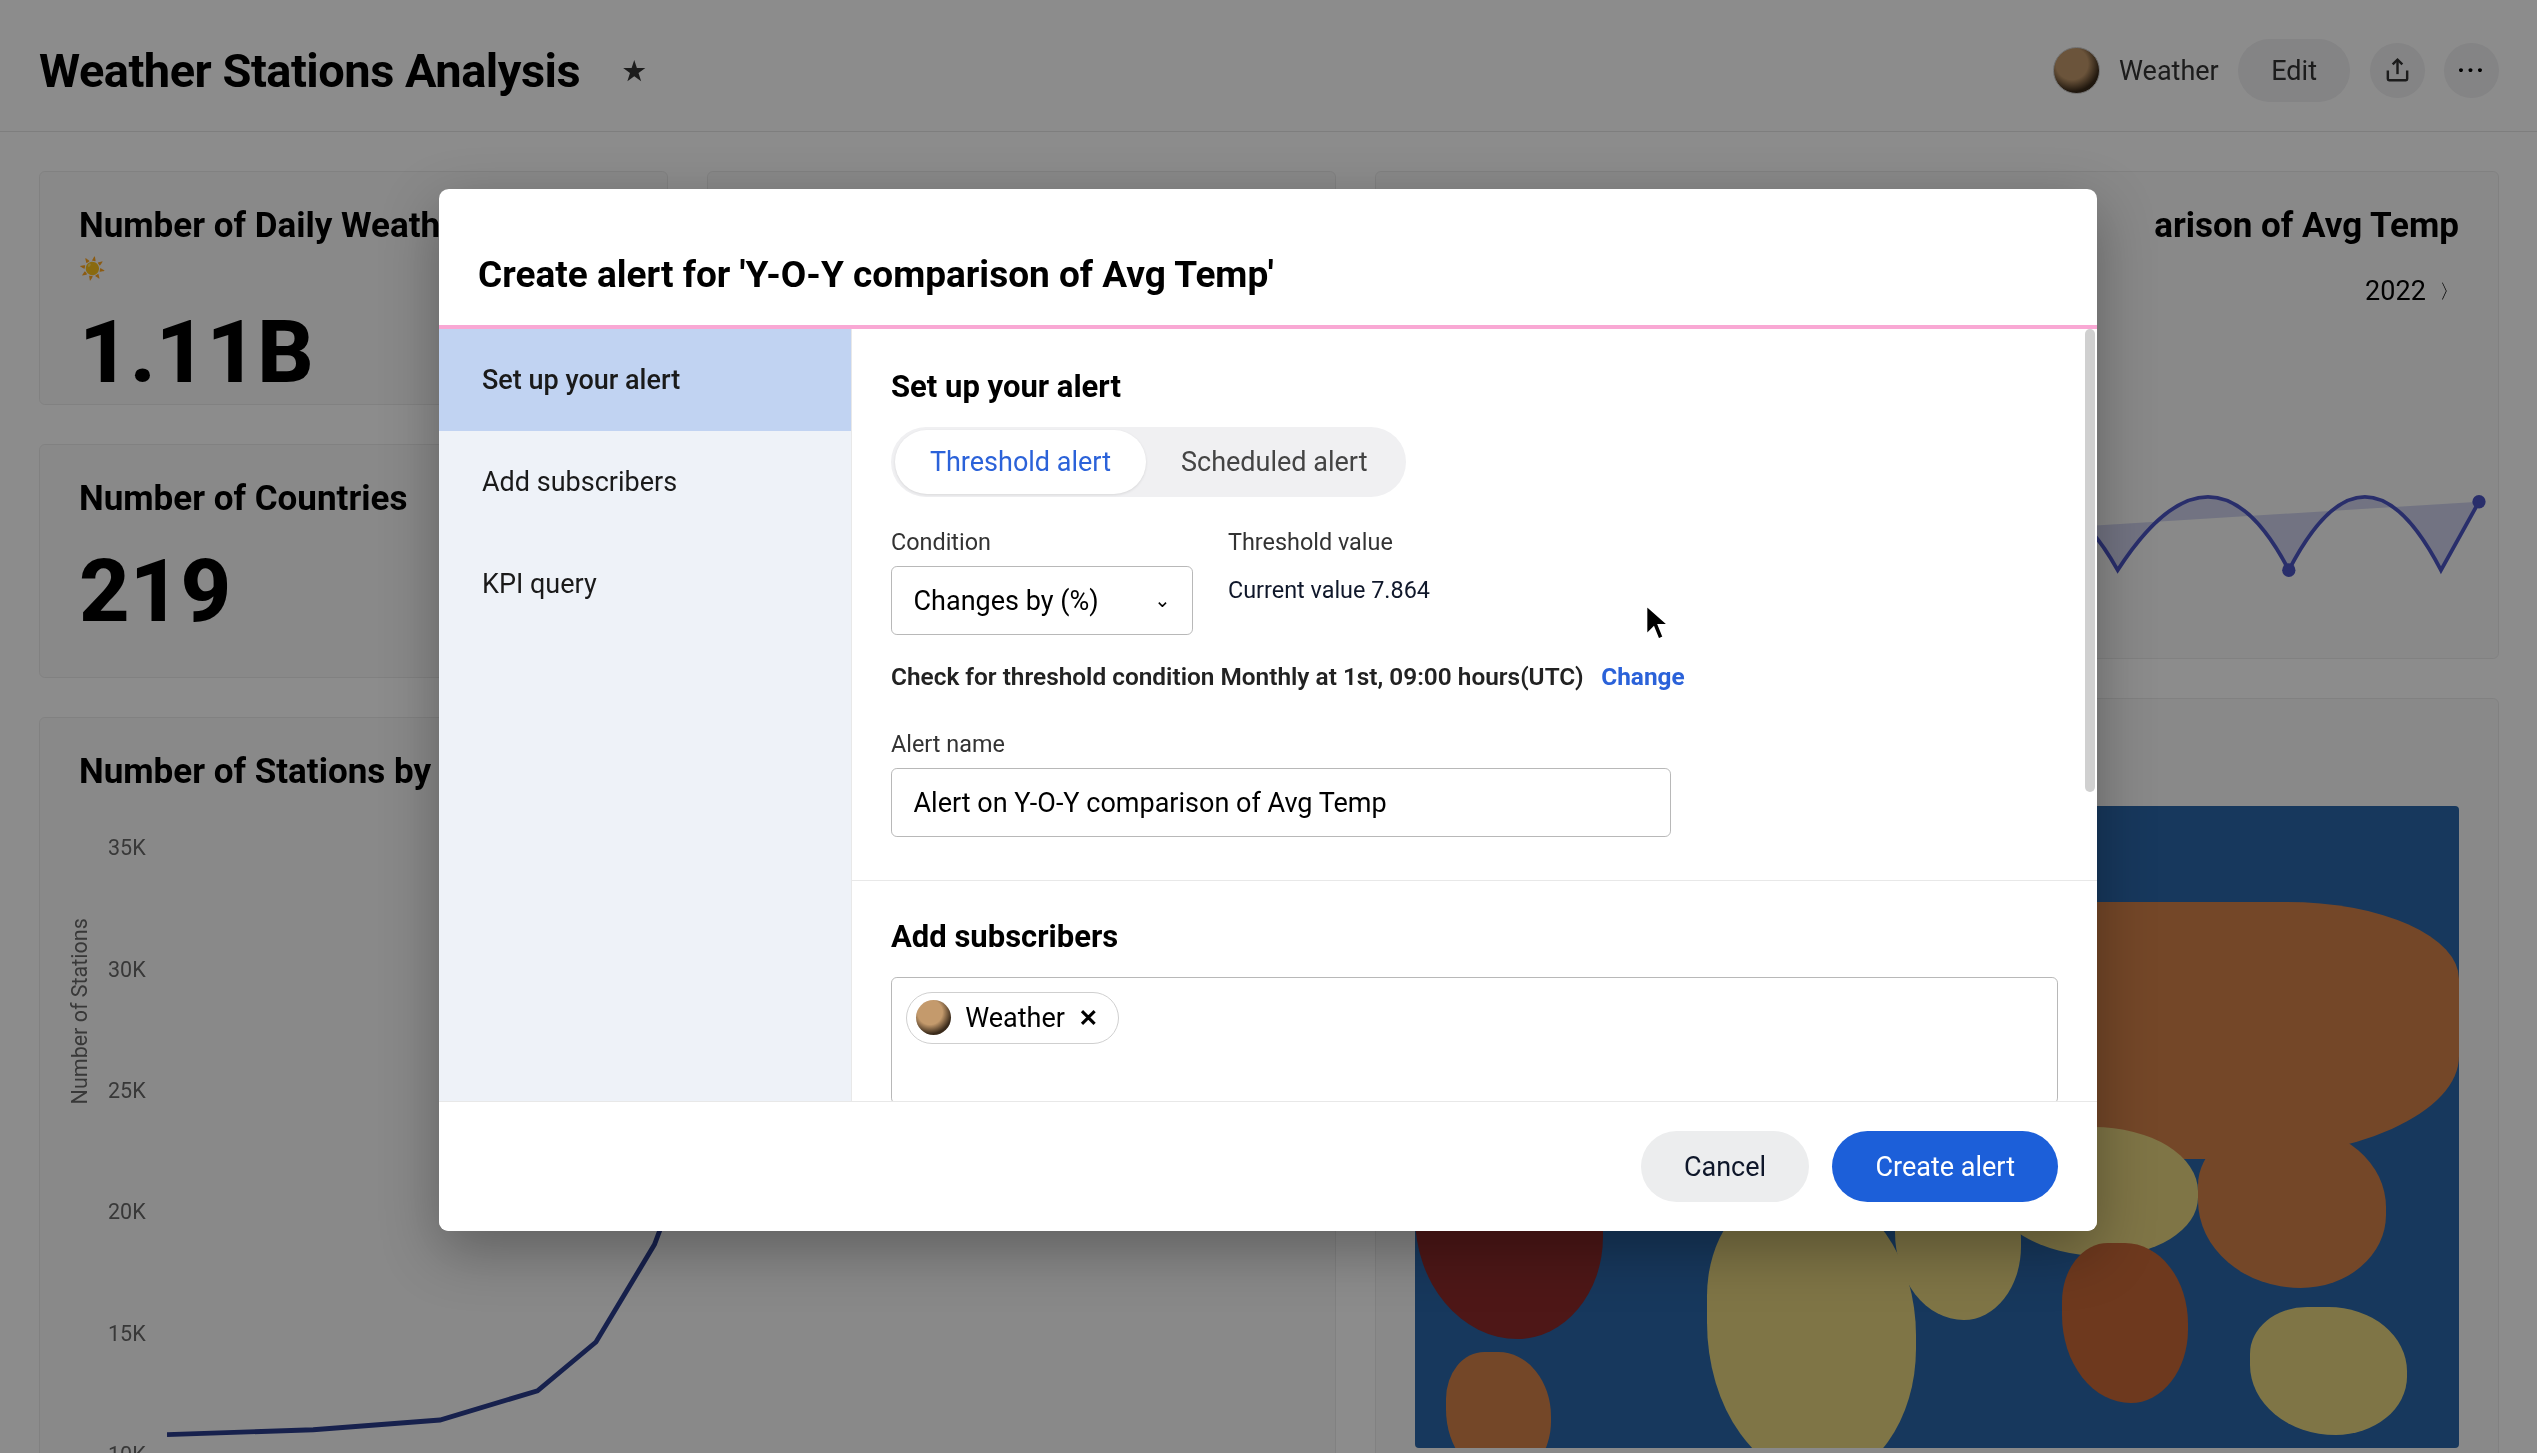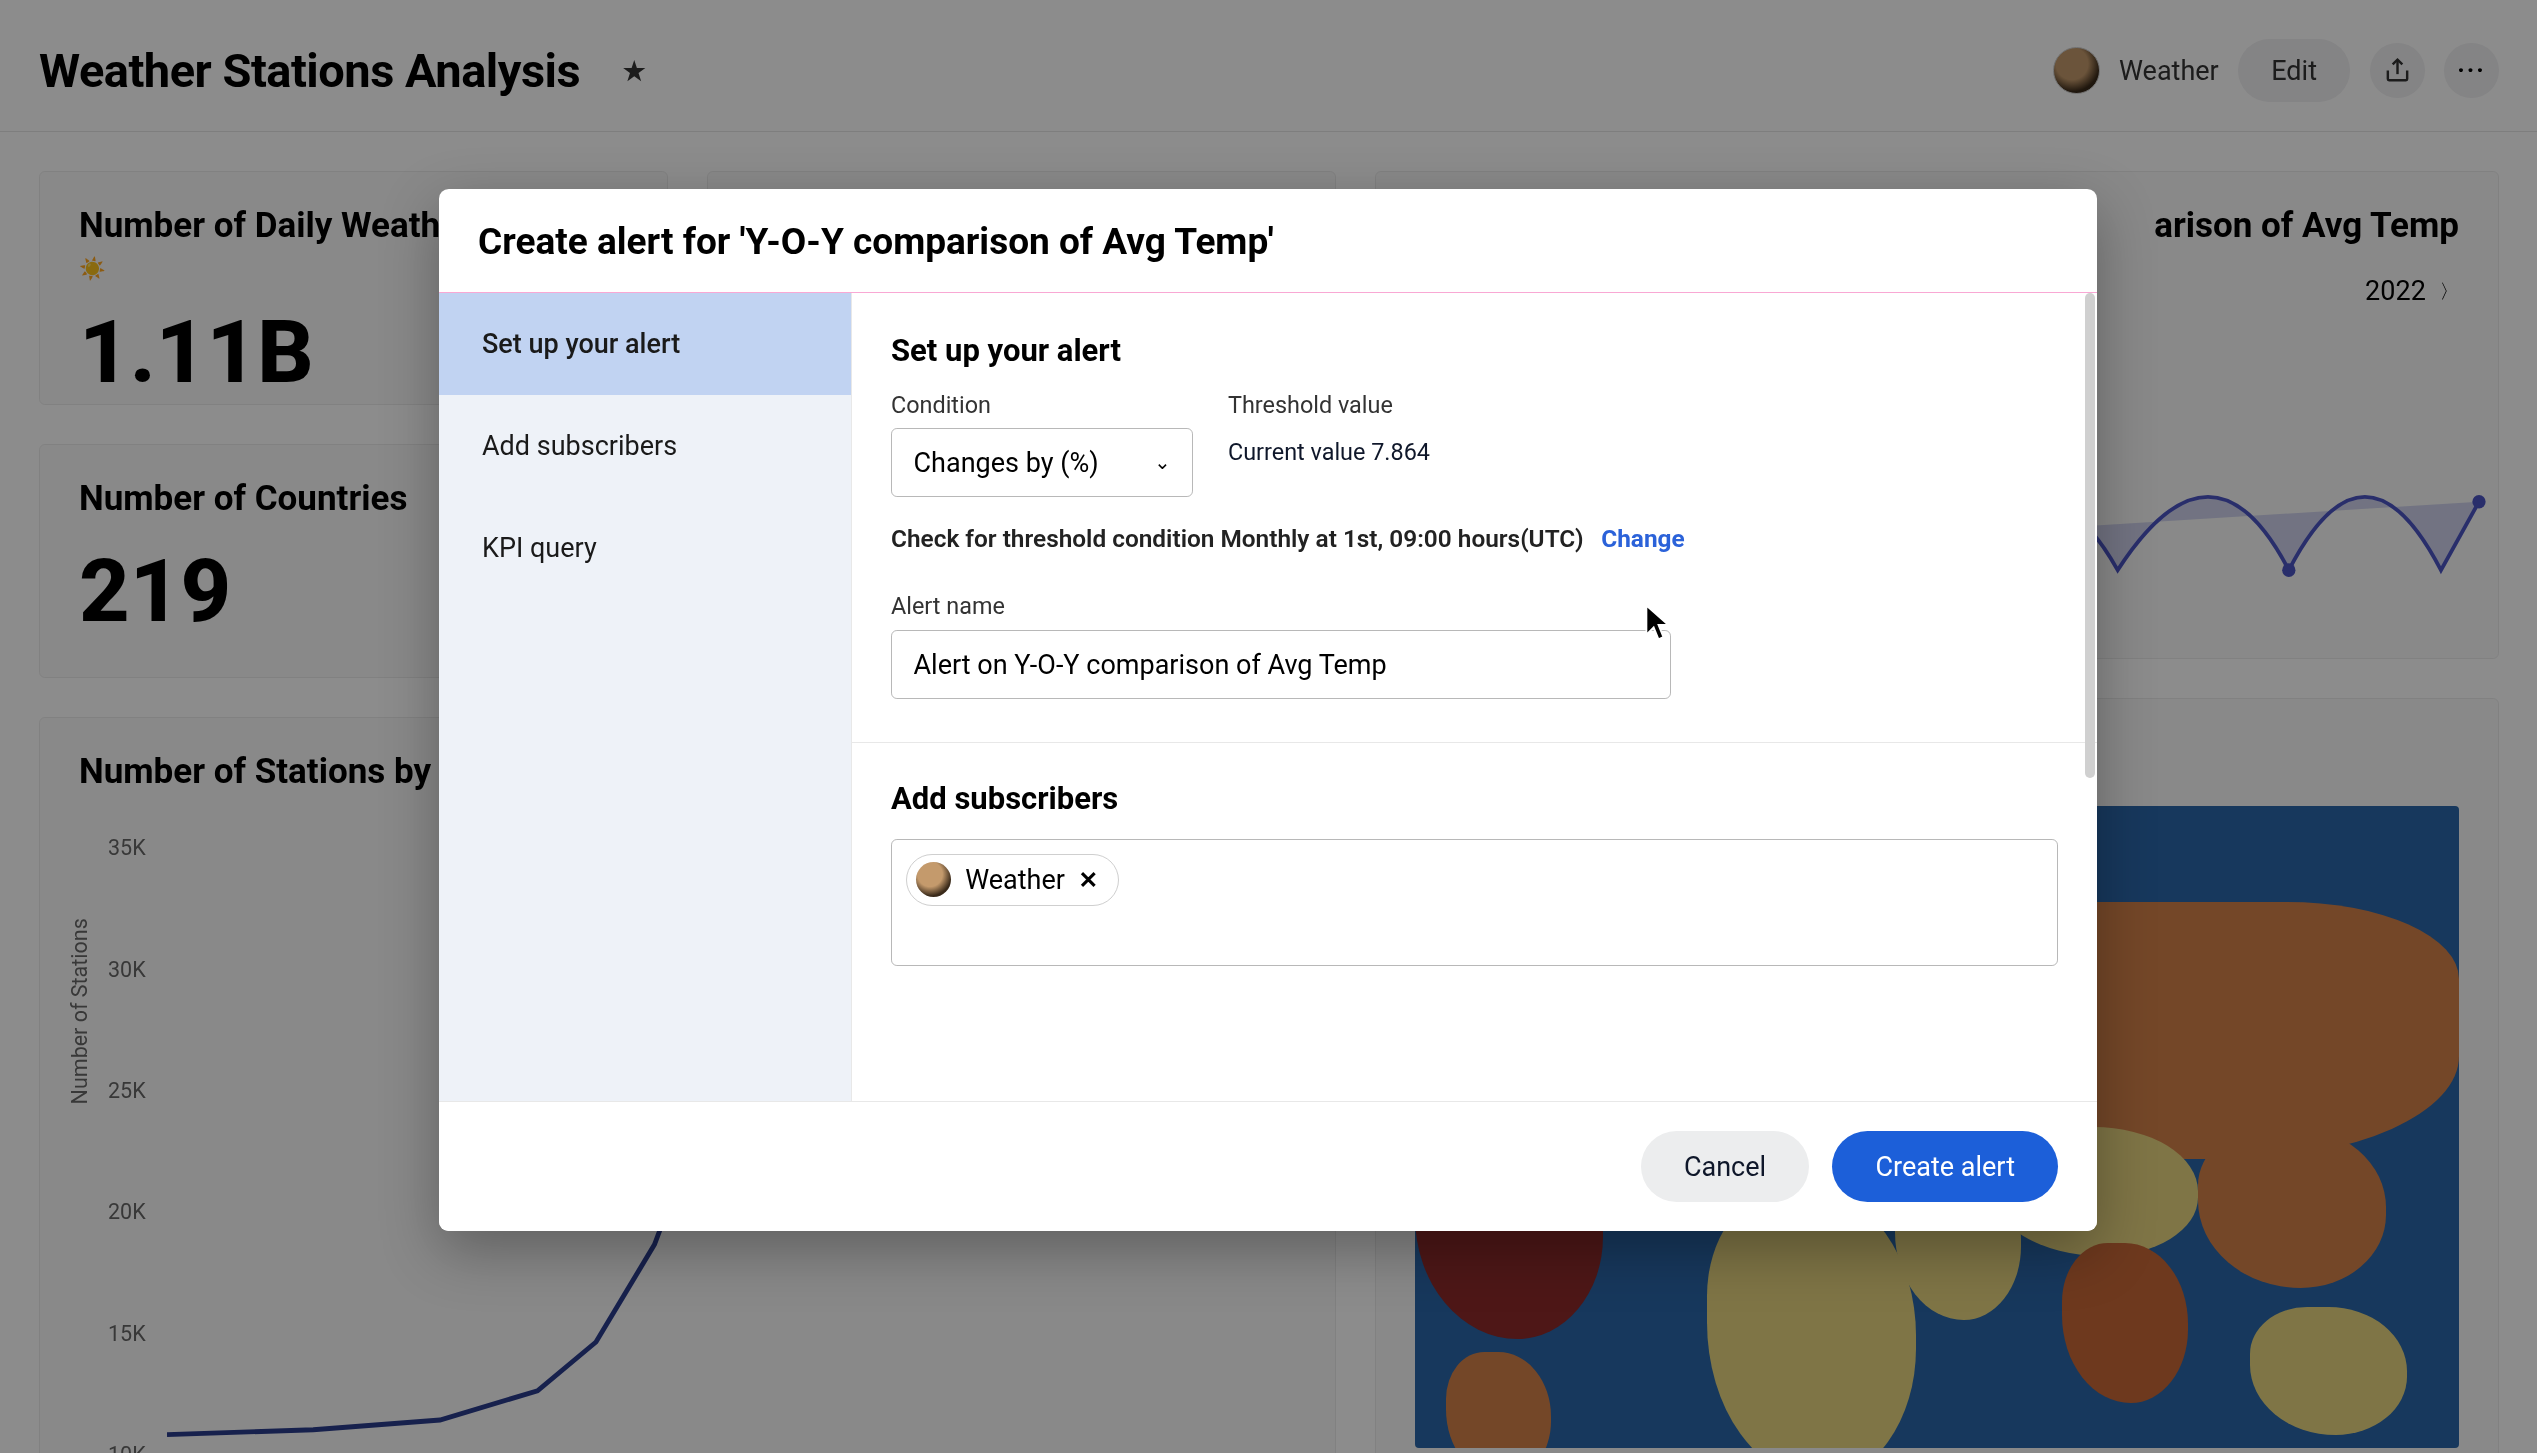--- a/index.html
+++ b/index.html
@@ -165,21 +165,22 @@
     height: 1042px;
     background: #fff;
     border-radius: 9.8px;
     box-shadow: 0 19.5px 59px rgba(0,0,0,0.3);
     display: flex;
     flex-direction: column;
     overflow: hidden;
   }
   .modal-header {
     padding: 31px 39px 29px 39px;
-    border-bottom: 1px solid #f9a8d4;
+    border-bottom: 4px solid #f9a8d4;
+    margin-top: 33px;
   }
   .modal-title {
     font-size: 37px;
     font-weight: 700;
   }
   .modal-body {
     flex: 1;
     display: flex;
     overflow: hidden;
     position: relative;
@@ -484,20 +485,24 @@
       <div class="nav-item active">Set up your alert</div>
       <div class="nav-item">Add subscribers</div>
       <div class="nav-item">KPI query</div>
     </div>
 
     <div class="modal-content">
       <div class="scroll-indicator"></div>
 
       <div class="section-title">Set up your alert</div>
 
+      <div class="seg-control">
+        <div class="seg-item active">Threshold alert</div>
+        <div class="seg-item inactive">Scheduled alert</div>
+      </div>
 
       <div class="field-row">
         <div class="field">
           <div class="field-label">Condition</div>
           <div class="select">
             <span>Changes by (%)</span>
             <span class="chev">⌄</span>
           </div>
         </div>
         <div class="field">

